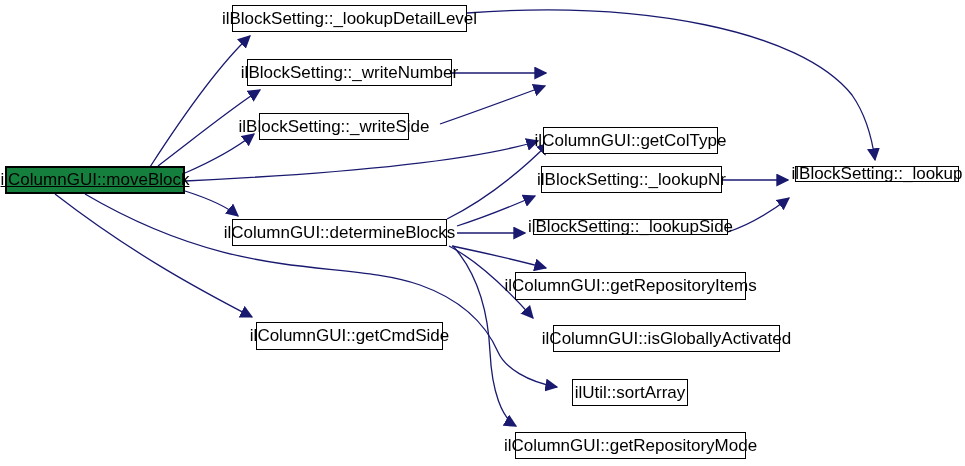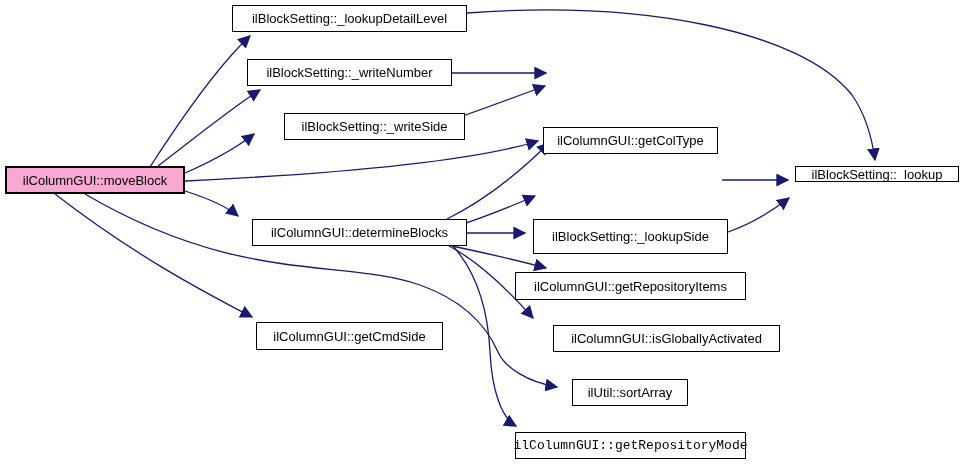--- a/index.html
+++ b/index.html
@@ -1,38 +1,38 @@
 <!DOCTYPE html>
 <html><head>
 <meta charset="utf-8">
 <style>
   html,body{margin:0;padding:0;background:#ffffff;}
   #graph{position:relative;width:965px;height:466px;background:#ffffff;
          font-family:"Liberation Sans","DejaVu Sans",sans-serif;overflow:hidden;}
   #edges{position:absolute;left:0;top:0;width:965px;height:466px;}
   .node{position:absolute;box-sizing:border-box;background:#ffffff;border:1px solid #000000;
         display:flex;align-items:center;justify-content:center;
-        font-size:13px;color:#000000;white-space:nowrap;cursor:pointer;}
-  .node.focus{background:#f9a8d4;border:2px solid #000000;cursor:default;}
+        font-size:17px;color:#000000;white-space:nowrap;cursor:pointer;}
+  .node.focus{background:#15803d;border:2px solid #000000;cursor:default;text-decoration:underline;}
   
   #n-moveblock{left:5px;top:166px;width:180px;height:28px;}
   #n-lookupdetaillevel{left:232px;top:5px;width:235px;height:27px;}
   #n-writenumber{left:247px;top:59px;width:205px;height:27px;text-align:right;}
-  #n-writeside{left:259px;top:113px;width:181px;height:27px;margin-left:25px;}
+  #n-writeside{left:259px;top:113px;width:150px;height:27px;}
   #n-write{left:553px;top:59px;width:154px;height:27px;}
   #n-getcoltype{left:543px;top:127px;width:175px;height:27px;}
   #n-lookupnr{left:541px;top:166px;width:181px;height:27px;}
   #n-lookup{left:795px;top:166px;width:164px;height:16px;}
-  #n-determineblocks{left:252px;top:219px;width:215px;height:27px;}
-  #n-lookupside{left:533px;top:219px;width:195px;height:35px;}
+  #n-determineblocks{left:232px;top:219px;width:215px;height:27px;}
+  #n-lookupside{left:533px;top:219px;width:195px;height:16px;}
   #n-getcmdside{left:256px;top:322px;width:187px;height:28px;}
   #n-getrepositoryitems{left:515px;top:272px;width:231px;height:28px;}
   #n-isgloballyactivated{left:517px;top:325px;width:227px;height:27px;margin-left:36px;}
   #n-sortarray{left:572px;top:379px;width:116px;height:27px;}
-  #n-getrepositorymode{left:515px;top:432px;width:231px;height:27px;font-family:Liberation Mono, monospace;}
+  #n-getrepositorymode{left:515px;top:432px;width:231px;height:27px;}
   .edge{fill:none;stroke:#191970;stroke-width:1.3px;}
 </style>
 </head>
 <body>
 
 <div id="graph">
 
   <svg id="edges" width="965" height="466" viewBox="0 0 965 466" xmlns="http://www.w3.org/2000/svg">
     <defs>
       <marker id="arrow" viewBox="0 0 10 10" refX="9" refY="5" markerWidth="10" markerHeight="10" orient="auto">
@@ -57,20 +57,21 @@
     <path class="edge" d="M453,246 C476,272 488,310 490,352 C492,392 502,418 516,426" marker-end="url(#arrow)"></path>
     <path class="edge" d="M722,180 L788,180" marker-end="url(#arrow)"></path>
     <path class="edge" d="M728,232 C752,224 772,211 789,198" marker-end="url(#arrow)"></path>
   </svg>
 
   <div class="node focus" id="n-moveblock">ilColumnGUI::moveBlock</div>
   <div class="node" id="n-lookupdetaillevel">ilBlockSetting::_lookupDetailLevel</div>
   <div class="node" id="n-writenumber">ilBlockSetting::_writeNumber</div>
   <div class="node" id="n-writeside">ilBlockSetting::_writeSide</div>
   <div class="node" id="n-getcoltype">ilColumnGUI::getColType</div>
+  <div class="node" id="n-lookupnr">ilBlockSetting::_lookupNr</div>
   <div class="node" id="n-lookup">ilBlockSetting::_lookup</div>
   <div class="node" id="n-determineblocks">ilColumnGUI::determineBlocks</div>
   <div class="node" id="n-lookupside">ilBlockSetting::_lookupSide</div>
   <div class="node" id="n-getcmdside">ilColumnGUI::getCmdSide</div>
   <div class="node" id="n-getrepositoryitems">ilColumnGUI::getRepositoryItems</div>
   <div class="node" id="n-isgloballyactivated">ilColumnGUI::isGloballyActivated</div>
   <div class="node" id="n-sortarray">ilUtil::sortArray</div>
   <div class="node" id="n-getrepositorymode">ilColumnGUI::getRepositoryMode</div>
 </div>
 

